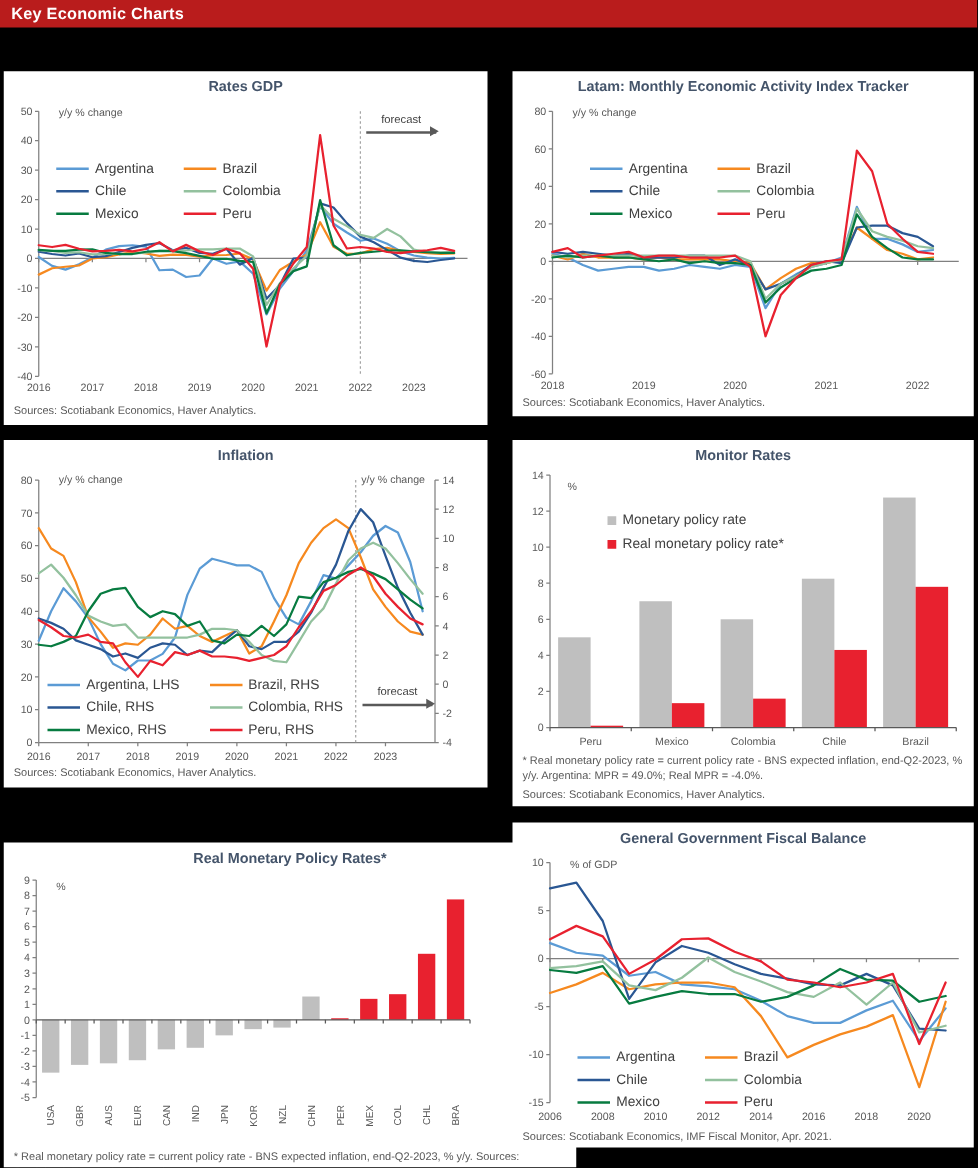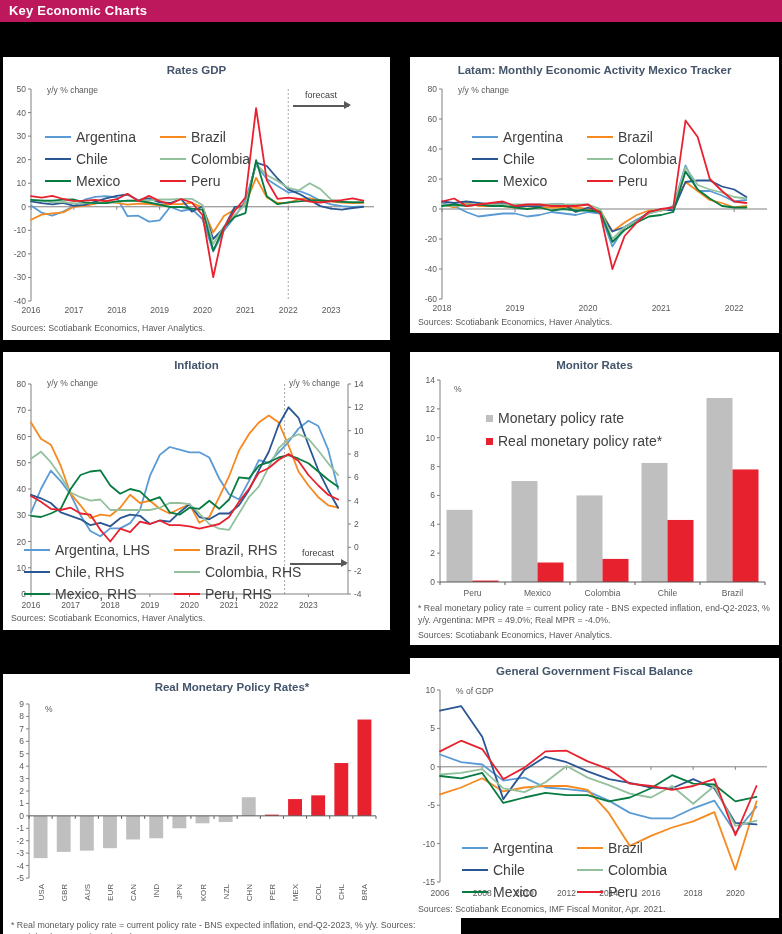--- a/index.html
+++ b/index.html
@@ -1,24 +1,24 @@
 <!DOCTYPE html>
 <html><head>
 <meta charset="utf-8">
 <style>
   html,body{margin:0;padding:0;background:#000;}
   .page{position:relative;width:782px;height:934px;background:#000;font-family:"Liberation Sans",sans-serif;overflow:hidden;}
-  .hdr{position:absolute;left:0;top:0;width:782px;height:22px;background:#be185d;}
+  .hdr{position:absolute;left:0;top:0;width:782px;height:22px;background:#b91c1c;}
   .hdr .t{color:#fff;font-weight:bold;font-size:13px;padding:3px 0 0 9px;letter-spacing:.2px;}
   .panel{position:absolute;background:#fff;}
   .ptitle{text-align:center;font-weight:bold;font-size:11.5px;color:#44546A;padding-top:7px;}
   svg.plot{position:absolute;left:0;}
   svg text{font-family:"Liberation Sans",sans-serif;}
   .axislab{position:absolute;font-size:8.5px;color:#595959;}
-  .legend{position:absolute;display:grid;grid-auto-flow:column;grid-template-rows:repeat(3,auto);column-gap:24px;row-gap:6px;font-size:14px;color:#404040;}
+  .legend{position:absolute;display:grid;grid-auto-flow:column;grid-template-rows:repeat(3,auto);column-gap:24px;row-gap:6px;font-size:11px;color:#404040;}
   .legend.one{grid-auto-flow:row;grid-template-rows:repeat(2,auto);row-gap:7px;padding-left:44px;}
   .lg-item{display:flex;align-items:center;gap:5px;white-space:nowrap;}
   .sw.ln{width:26px;height:2.2px;flex:0 0 26px;}
   .sw.sq{width:7px;height:7px;flex:0 0 7px;}
   .forecast{position:absolute;width:62px;text-align:center;font-size:9px;color:#404040;}
   .fcarrow{width:56px;height:1.6px;background:#595959;margin:5px auto 0;position:relative;}
   .fcarrow:after{content:"";position:absolute;right:-2px;top:-3.6px;width:0;height:0;border-left:7px solid #595959;border-top:4.5px solid transparent;border-bottom:4.5px solid transparent;}
   .source{position:absolute;left:8px;font-size:8.8px;color:#595959;white-space:nowrap;}
   .footnote{position:absolute;left:8px;right:5px;font-size:8.8px;color:#595959;line-height:11.5px;}
   .it{}
@@ -108,21 +108,21 @@
         </div>
       </div>
     <div class="forecast" style="left:287px;top:33px">
       <div>forecast</div>
       <div class="fcarrow"></div>
     </div>
     <div class="source" style="bottom:7px">Sources: Scotiabank Economics, Haver Analytics.</div>
   </div>
 
   <div class="panel" style="left:410px;top:57px;width:369px;height:276px">
-    <div class="ptitle">Latam: Monthly Economic Activity Mexico Tracker</div>
+    <div class="ptitle">Latam: Monthly Economic Activity Index Tracker</div>
     <svg class="plot" style="top:20px" width="369" height="238">
         <line x1="32" y1="12" x2="32" y2="222" stroke="#808080" stroke-width="1"></line>
         <line x1="29" y1="222" x2="32" y2="222" stroke="#808080"></line>
         <text x="27" y="225" text-anchor="end" font-size="8.5" fill="#595959">-60</text>
         <line x1="29" y1="192" x2="32" y2="192" stroke="#808080"></line>
         <text x="27" y="195" text-anchor="end" font-size="8.5" fill="#595959">-40</text>
         <line x1="29" y1="162" x2="32" y2="162" stroke="#808080"></line>
         <text x="27" y="165" text-anchor="end" font-size="8.5" fill="#595959">-20</text>
         <line x1="29" y1="132" x2="32" y2="132" stroke="#808080"></line>
         <text x="27" y="135" text-anchor="end" font-size="8.5" fill="#595959">0</text>
@@ -245,21 +245,21 @@
         <line x1="281.6000000000036" y1="12" x2="281.6000000000036" y2="222" stroke="#909090" stroke-width="0.8" stroke-dasharray="2,2"></line>
         <polyline points="28.0,140.6 37.9,117.0 47.8,98.6 57.7,109.1 67.6,122.3 77.5,143.3 87.4,159.0 97.3,164.3 107.3,156.4 117.2,156.4 127.1,151.1 137.0,138.0 146.9,103.9 156.8,82.9 166.7,75.0 176.6,77.6 186.5,80.3 196.4,80.3 206.3,85.5 216.2,106.5 226.1,122.3 236.0,127.5 245.9,109.1 255.8,88.1 265.8,90.8 275.7,80.3 285.6,69.8 295.5,56.6 305.4,48.8 315.3,54.0 325.2,77.6 335.1,117.0" fill="none" stroke="#5B9BD5" stroke-width="1.8" stroke-linejoin="round" stroke-linecap="round"></polyline>
         <polyline points="28.0,50.5 37.9,66.8 47.8,72.7 57.7,93.7 67.6,121.7 77.5,133.3 87.4,146.2 97.3,142.7 107.3,143.8 117.2,135.7 127.1,122.8 137.0,131.0 146.9,128.7 156.8,136.8 166.7,141.5 176.6,136.8 186.5,132.2 196.4,150.8 206.3,145.0 216.2,125.2 226.1,104.2 236.0,78.5 245.9,62.2 255.8,50.5 265.8,43.5 275.7,50.5 285.6,73.8 295.5,99.5 305.4,113.5 315.3,125.2 325.2,133.3 335.1,135.7" fill="none" stroke="#F6891F" stroke-width="1.8" stroke-linejoin="round" stroke-linecap="round"></polyline>
         <polyline points="28.0,122.8 37.9,126.3 47.8,131.0 57.7,140.3 67.6,143.8 77.5,147.3 87.4,153.2 97.3,150.8 107.3,154.3 117.2,146.2 127.1,142.7 137.0,143.8 146.9,152.0 156.8,148.5 166.7,149.7 176.6,140.3 186.5,132.2 196.4,145.0 206.3,147.3 216.2,141.5 226.1,141.5 236.0,133.3 245.9,118.2 255.8,98.3 265.8,79.7 275.7,52.8 285.6,35.3 295.5,45.8 305.4,72.7 315.3,98.3 325.2,118.2 335.1,135.7" fill="none" stroke="#2A5793" stroke-width="1.8" stroke-linejoin="round" stroke-linecap="round"></polyline>
         <polyline points="28.0,86.7 37.9,79.7 47.8,90.2 57.7,104.2 67.6,120.5 77.5,125.2 87.4,128.7 97.3,127.5 107.3,138.0 117.2,138.0 127.1,138.0 137.0,138.0 146.9,138.0 156.8,135.7 166.7,131.0 176.6,131.0 186.5,132.2 196.4,141.5 206.3,152.0 216.2,156.7 226.1,157.8 236.0,141.5 245.9,125.2 255.8,114.7 265.8,94.8 275.7,76.2 285.6,66.8 295.5,62.2 305.4,66.8 315.3,78.5 325.2,91.3 335.1,103.0" fill="none" stroke="#93C19E" stroke-width="1.8" stroke-linejoin="round" stroke-linecap="round"></polyline>
         <polyline points="28.0,143.8 37.9,145.0 47.8,141.5 57.7,136.8 67.6,117.0 77.5,103.0 87.4,99.5 97.3,98.3 107.3,113.5 117.2,121.7 127.1,117.0 137.0,119.3 146.9,128.7 156.8,125.2 166.7,140.3 176.6,142.7 186.5,135.7 196.4,136.8 206.3,128.7 216.2,136.8 226.1,127.5 236.0,105.3 245.9,106.5 255.8,93.7 265.8,90.2 275.7,85.5 285.6,83.2 295.5,86.7 305.4,91.3 315.3,99.5 325.2,107.7 335.1,114.7" fill="none" stroke="#077B40" stroke-width="1.8" stroke-linejoin="round" stroke-linecap="round"></polyline>
         <polyline points="28.0,124.0 37.9,129.8 47.8,136.8 57.7,138.0 67.6,135.7 77.5,141.5 87.4,142.7 97.3,157.8 107.3,169.5 117.2,156.7 127.1,160.2 137.0,149.7 146.9,152.0 156.8,148.5 166.7,153.2 176.6,153.2 186.5,154.3 196.4,156.7 206.3,154.3 216.2,152.0 226.1,145.0 236.0,129.8 245.9,117.0 255.8,100.7 265.8,96.0 275.7,87.8 285.6,82.0 295.5,89.0 305.4,103.0 315.3,113.5 325.2,122.8 335.1,127.5" fill="none" stroke="#E8212F" stroke-width="1.8" stroke-linejoin="round" stroke-linecap="round"></polyline>
       </svg>
     <div class="axislab" style="left:44px;top:26px">y/y % change</div>
     <div class="axislab" style="right:50px;top:26px">y/y % change</div>
-    <div class="legend" style="left:21px;top:190px">
+    <div class="legend" style="left:35px;top:190px">
         <div class="lg-item">
           <span class="sw ln" style="background: rgb(91, 155, 213);"></span>
           <span>Argentina, LHS</span>
         </div>
         <div class="lg-item">
           <span class="sw ln" style="background: rgb(42, 87, 147);"></span>
           <span>Chile, RHS</span>
         </div>
         <div class="lg-item">
           <span class="sw ln" style="background: rgb(7, 123, 64);"></span>

